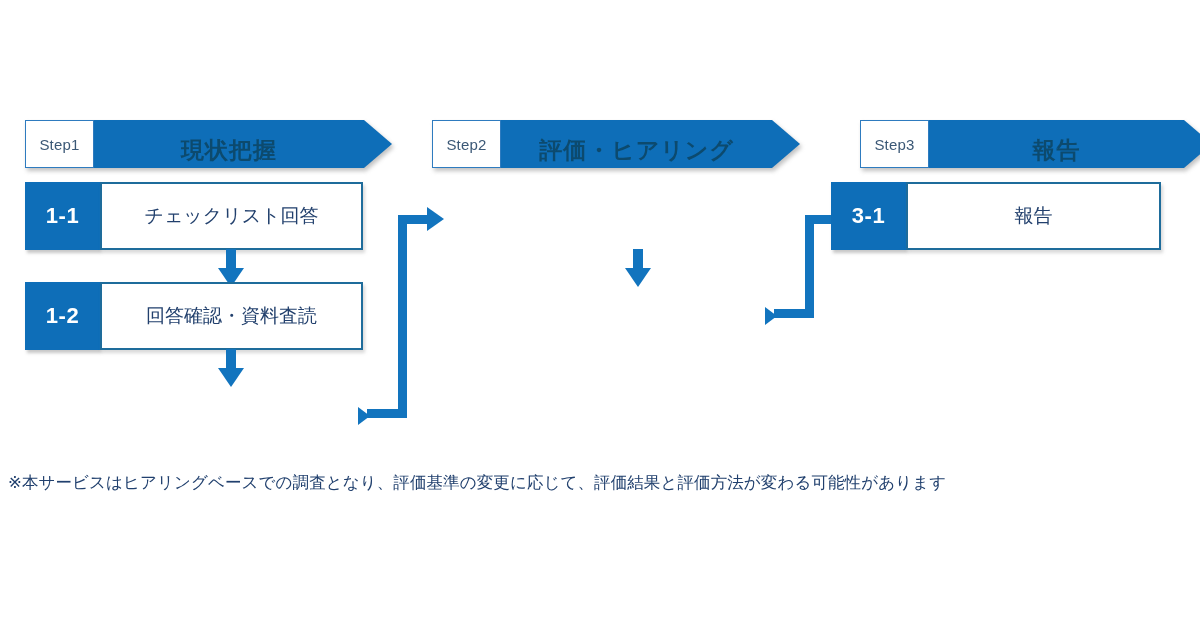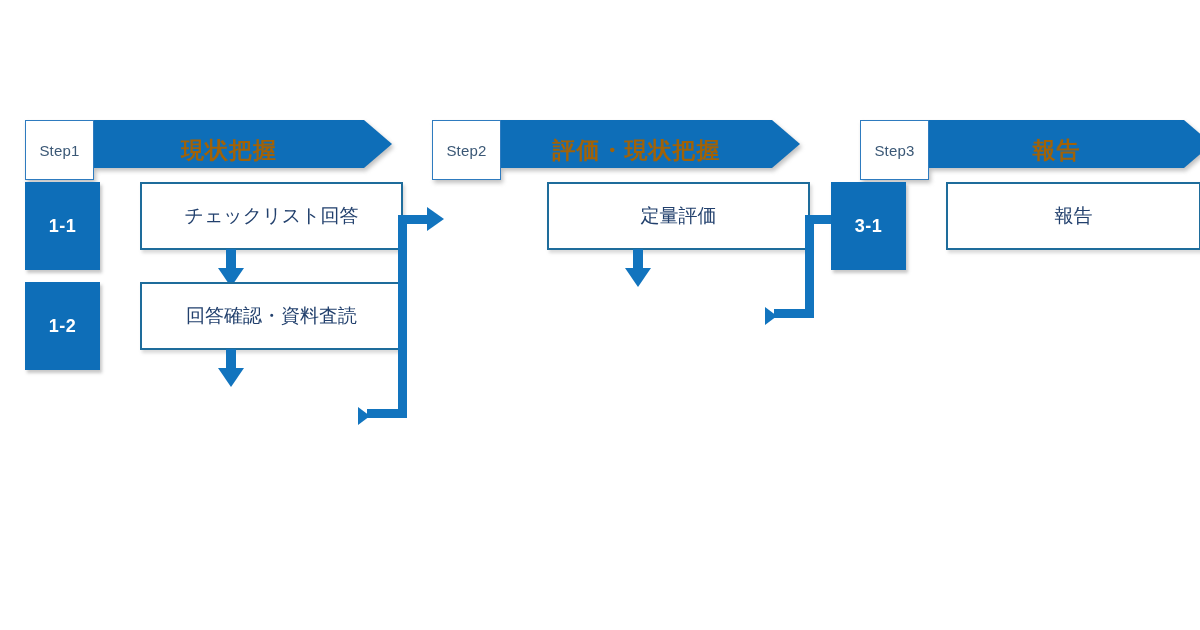--- a/index.html
+++ b/index.html
@@ -34,58 +34,58 @@
     left: 0; top: 0;
     width: 100%;
     height: 100%;
     background: #0E6EB8;
     clip-path: polygon(0 0, calc(100% - 28px) 0, 100% 50%, calc(100% - 28px) 100%, 0 100%);
   }
   .step-banner .step-tag {
     position: absolute;
     left: 0; top: 0;
     width: 69px;
-    height: 60px;
+    height: 48px;
     background: #ffffff;
     border: 1px solid #2E7BBF;
     box-sizing: border-box;
     display: flex;
     align-items: center;
     justify-content: center;
     font-size: 15px;
     color: #3B5876;
     letter-spacing: 0.2px;
   }
   .step-banner .step-title {
     position: absolute;
     left: 69px; top: 0;
     right: 28px;
     height: 60px;
     display: flex;
     align-items: center;
     justify-content: center;
-    color: #a16207;
+    color: #0c4a6e;
     font-size: 23px;
     font-weight: bold;
     letter-spacing: 1px;
   }
 
   
   .task {
     position: absolute;
     height: 68px;
   }
   .task .badge {
     position: absolute;
     left: 0; top: 0;
     width: 75px;
-    height: 88px;
+    height: 68px;
     background: #0E6EB8;
     color: #ffffff;
-    font-size: 18px;
+    font-size: 22px;
     font-weight: bold;
     display: flex;
     align-items: center;
     justify-content: center;
     box-sizing: border-box;
     box-shadow: 2px 3px 3px rgba(130,130,130,0.45);
     letter-spacing: 0.5px;
   }
   .task .panel {
     position: absolute;
@@ -96,21 +96,20 @@
     border: 2px solid #1E6C9B;
     box-sizing: border-box;
     display: flex;
     align-items: center;
     justify-content: center;
     text-align: center;
     color: #22406D;
     font-size: 19px;
     line-height: 1.25;
     box-shadow: 2px 3px 3px rgba(150,150,150,0.35);
-    margin-left: 40px;
   }
   .task .panel span { display: block; }
 
   
   .down-arrow {
     position: absolute;
     width: 26px;
     height: 38px;
   }
   .down-arrow .shaft {
@@ -201,27 +200,24 @@
     <div class="tail" style="left:0px; top:207px;"></div>
     <div class="seg" style="left:9px; top:209px; width:40px; height:9px;"></div>
     <div class="seg" style="left:40px; top:15px; width:9px; height:203px;"></div>
     <div class="seg" style="left:40px; top:15px; width:34px; height:9px;"></div>
     <div class="tip" style="left:69px; top:7px;"></div>
   </div>
 
   <div class="step-banner" style="left:432px; top:120px; width:368px;">
     <div class="chev"></div>
     <div class="step-tag">Step2</div>
-    <div class="step-title">評価・現状把握</div>
+    <div class="step-title">評価・ヒアリング</div>
   </div>
 
   <div class="task" style="left:432px; top:182px; width:338px;">
-    <div class="panel" style="width:263px;">
-      <span>定量評価</span>
-    </div>
   </div>
 
   <div class="down-arrow" style="left:625px; top:249px;">
     <div class="shaft"></div>
     <div class="head"></div>
   </div>
 
   <div class="task" style="left:432px; top:282px; width:338px;">
   </div>
 
@@ -239,14 +235,15 @@
     <div class="step-title">報告</div>
   </div>
 
   <div class="task" style="left:831px; top:182px; width:330px;">
     <div class="badge">3-1</div>
     <div class="panel" style="width:255px;">
       <span>報告</span>
     </div>
   </div>
 
+  <div id="footnote">※本サービスはヒアリングベースでの調査となり、評価基準の変更に応じて、評価結果と評価方法が変わる可能性があります</div>
 
 </div>
 
 </body></html>

